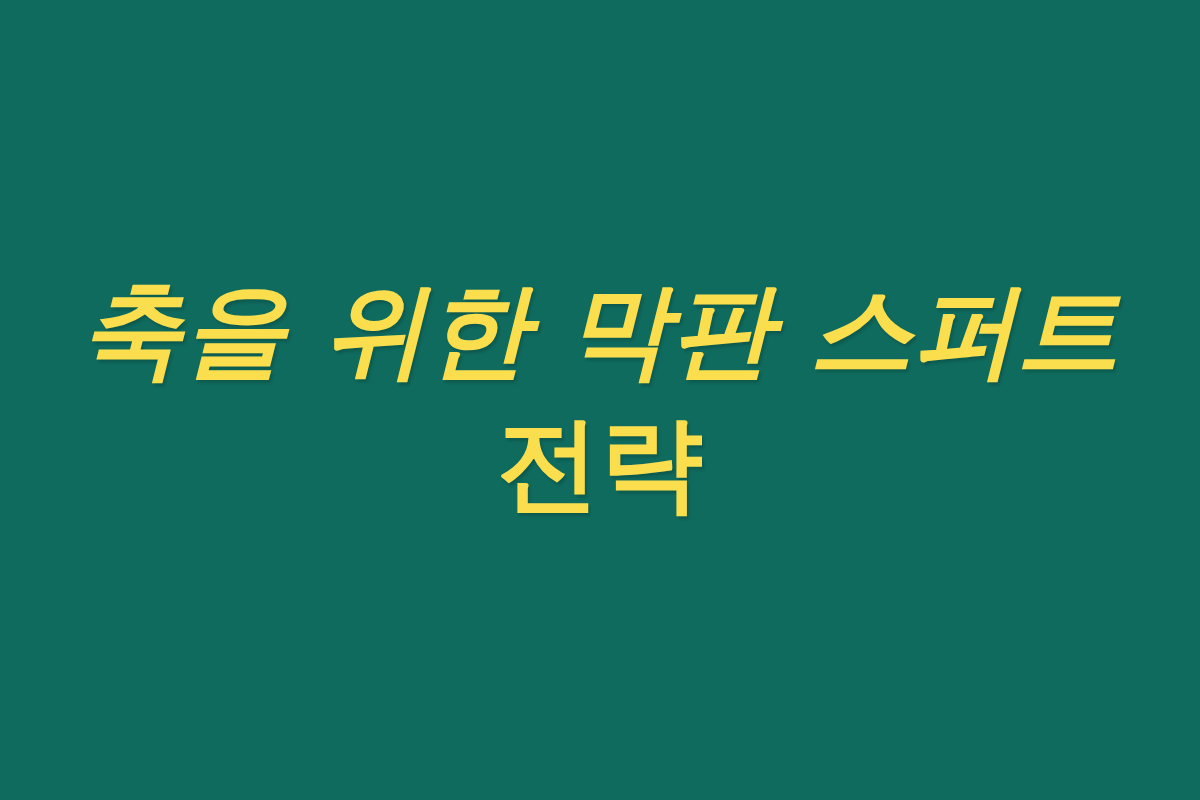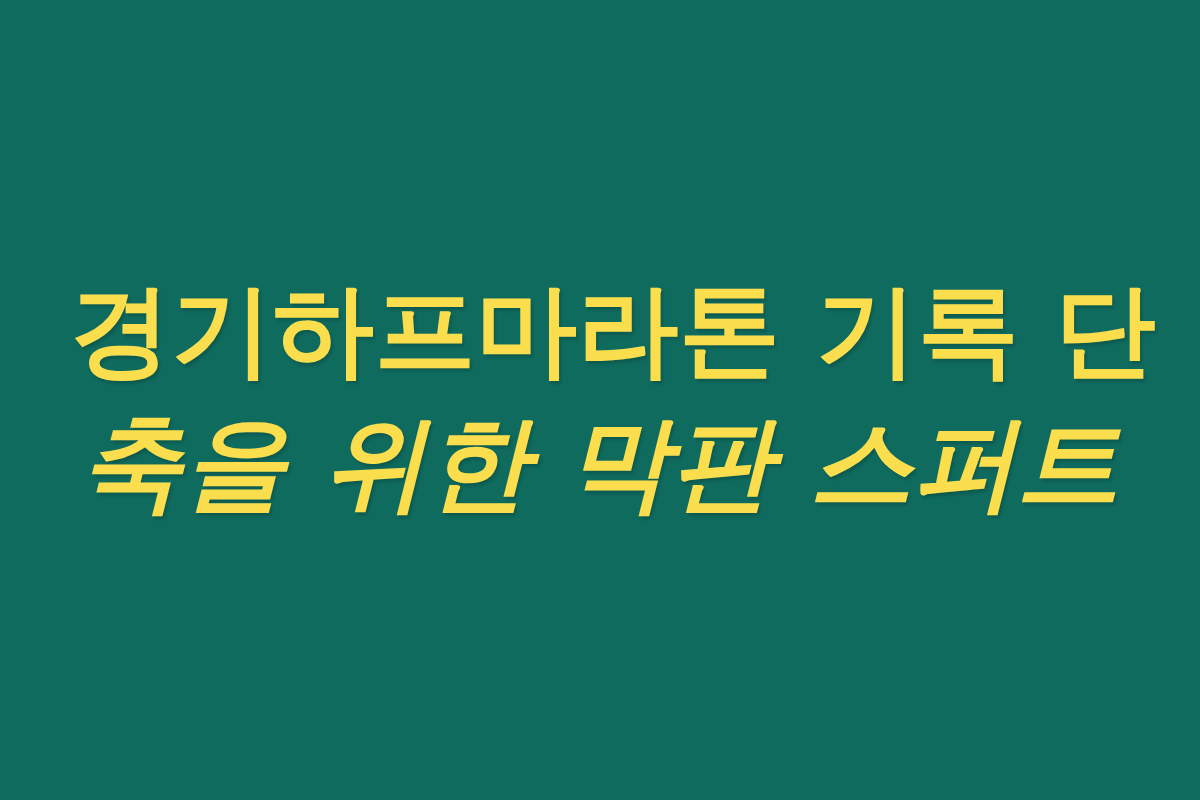--- a/index.html
+++ b/index.html
@@ -49,19 +49,19 @@
   .title-line.line-2 { font-size: 103px; font-style: italic; }
   .title-line.line-3 { font-size: 103px; }
 </style>
 </head>
 <body>
 
 <div class="banner">
 
   <div class="title-block">
 
-    <span class="title-line line-1">경기하프마라톤 기록 단</span>
 
     <span class="title-line line-2">축을 위한 막판 스퍼트</span>
 
+    <span class="title-line line-3">전략</span>
 
   </div>
 </div>
 
 </body></html>

